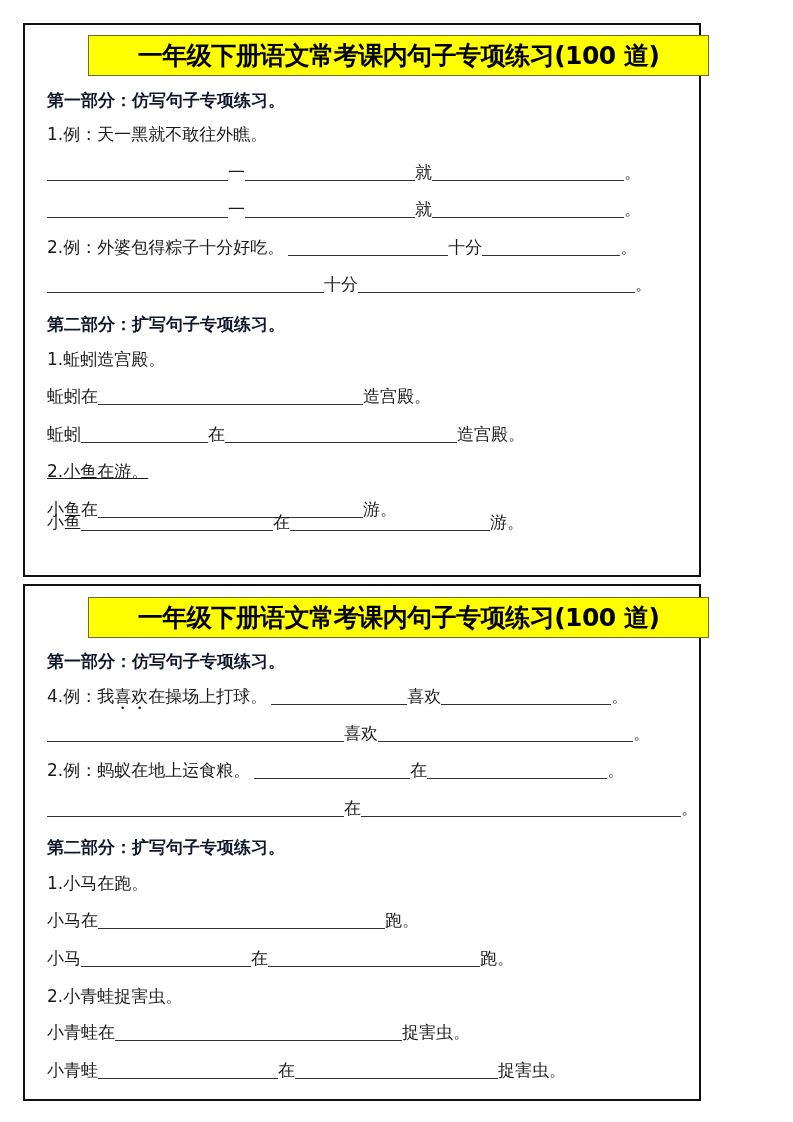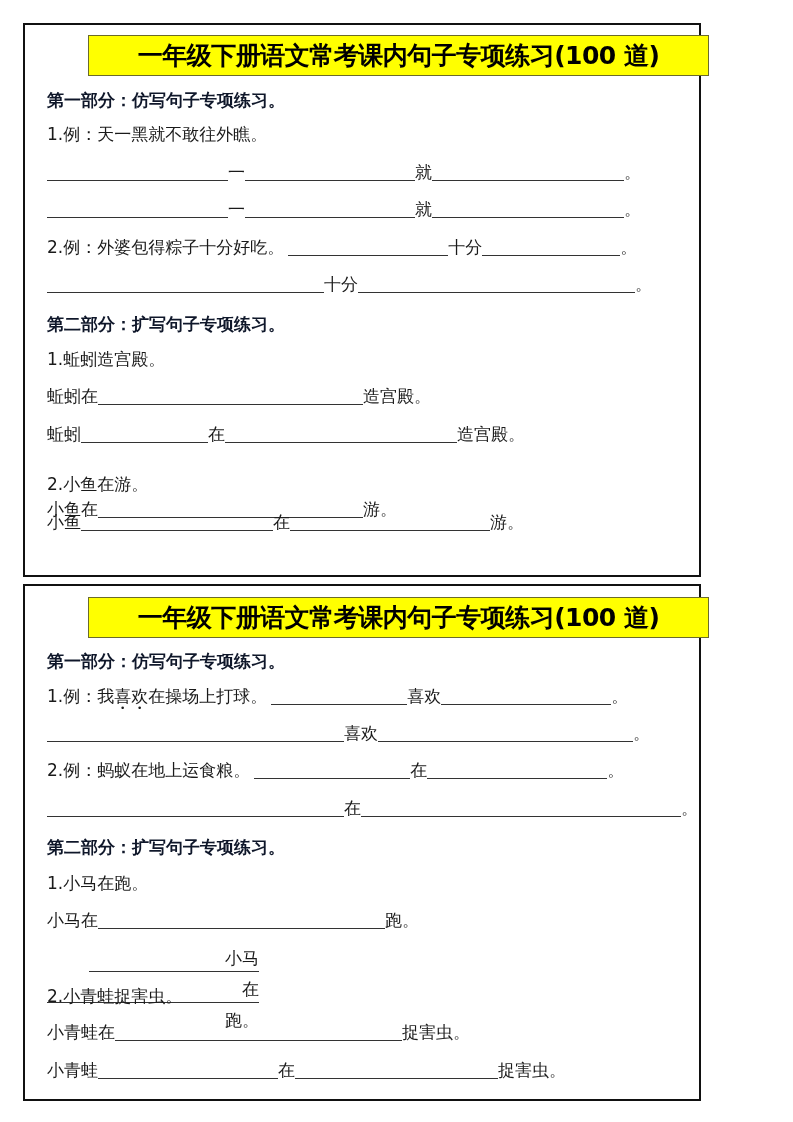--- a/index.html
+++ b/index.html
@@ -71,21 +71,21 @@
     <span class="blank" style="width:265px"></span>
     <span class="seg-text">造宫殿。</span>
   </div>
   <div class="row" style="top:396px;">
     <span class="seg-text">蚯蚓</span>
     <span class="blank" style="width:127px"></span>
     <span class="seg-text">在</span>
     <span class="blank" style="width:232px"></span>
     <span class="seg-text">造宫殿。</span>
   </div>
-  <div class="row" style="top:446px;">
+  <div class="row" style="top:433px;text-decoration:underline;">
     <span class="seg-text">2.小鱼在游。</span>
   </div>
   <div class="row" style="top:471px;">
     <span class="seg-text">小鱼在</span>
     <span class="blank" style="width:265px"></span>
     <span class="seg-text">游。</span>
   </div>
   <div class="row" style="top:484px;">
     <span class="seg-text">小鱼</span>
     <span class="blank" style="width:192px"></span>
@@ -94,21 +94,21 @@
     <span class="seg-text">游。</span>
   </div>
 </div>
 
 <div class="sheet sheet2">
   <div class="title-box">一年级下册语文常考课内句子专项练习(100 道)</div>
 
   <div class="section" style="top:64px;">第一部分：仿写句子专项练习。</div>
 
   <div class="row" style="top:97px;">
-    <span class="seg-text">1.例：我</span>
+    <span class="seg-text">4.例：我</span>
     <span class="seg-text dot">喜</span>
     <span class="seg-text dot">欢</span>
     <span class="seg-text">在操场上打球。</span>
     <span class="blank" style="width:136px;margin-left:4px"></span>
     <span class="seg-text">喜欢</span>
     <span class="blank" style="width:170px"></span>
     <span class="seg-text">。</span>
   </div>
   <div class="row" style="top:134px;">
     <span class="blank" style="width:297px"></span>
@@ -133,21 +133,21 @@
   <div class="section" style="top:250px;">第二部分：扩写句子专项练习。</div>
 
   <div class="row" style="top:284px;">
     <span class="seg-text">1.小马在跑。</span>
   </div>
   <div class="row" style="top:321px;">
     <span class="seg-text">小马在</span>
     <span class="blank" style="width:287px"></span>
     <span class="seg-text">跑。</span>
   </div>
-  <div class="row" style="top:359px;flex-direction:column;">
+  <div class="row" style="top:359px;">
     <span class="seg-text">小马</span>
     <span class="blank" style="width:170px"></span>
     <span class="seg-text">在</span>
     <span class="blank" style="width:212px"></span>
     <span class="seg-text">跑。</span>
   </div>
   <div class="row" style="top:397px;">
     <span class="seg-text">2.小青蛙捉害虫。</span>
   </div>
   <div class="row" style="top:433px;text-align:right;">

